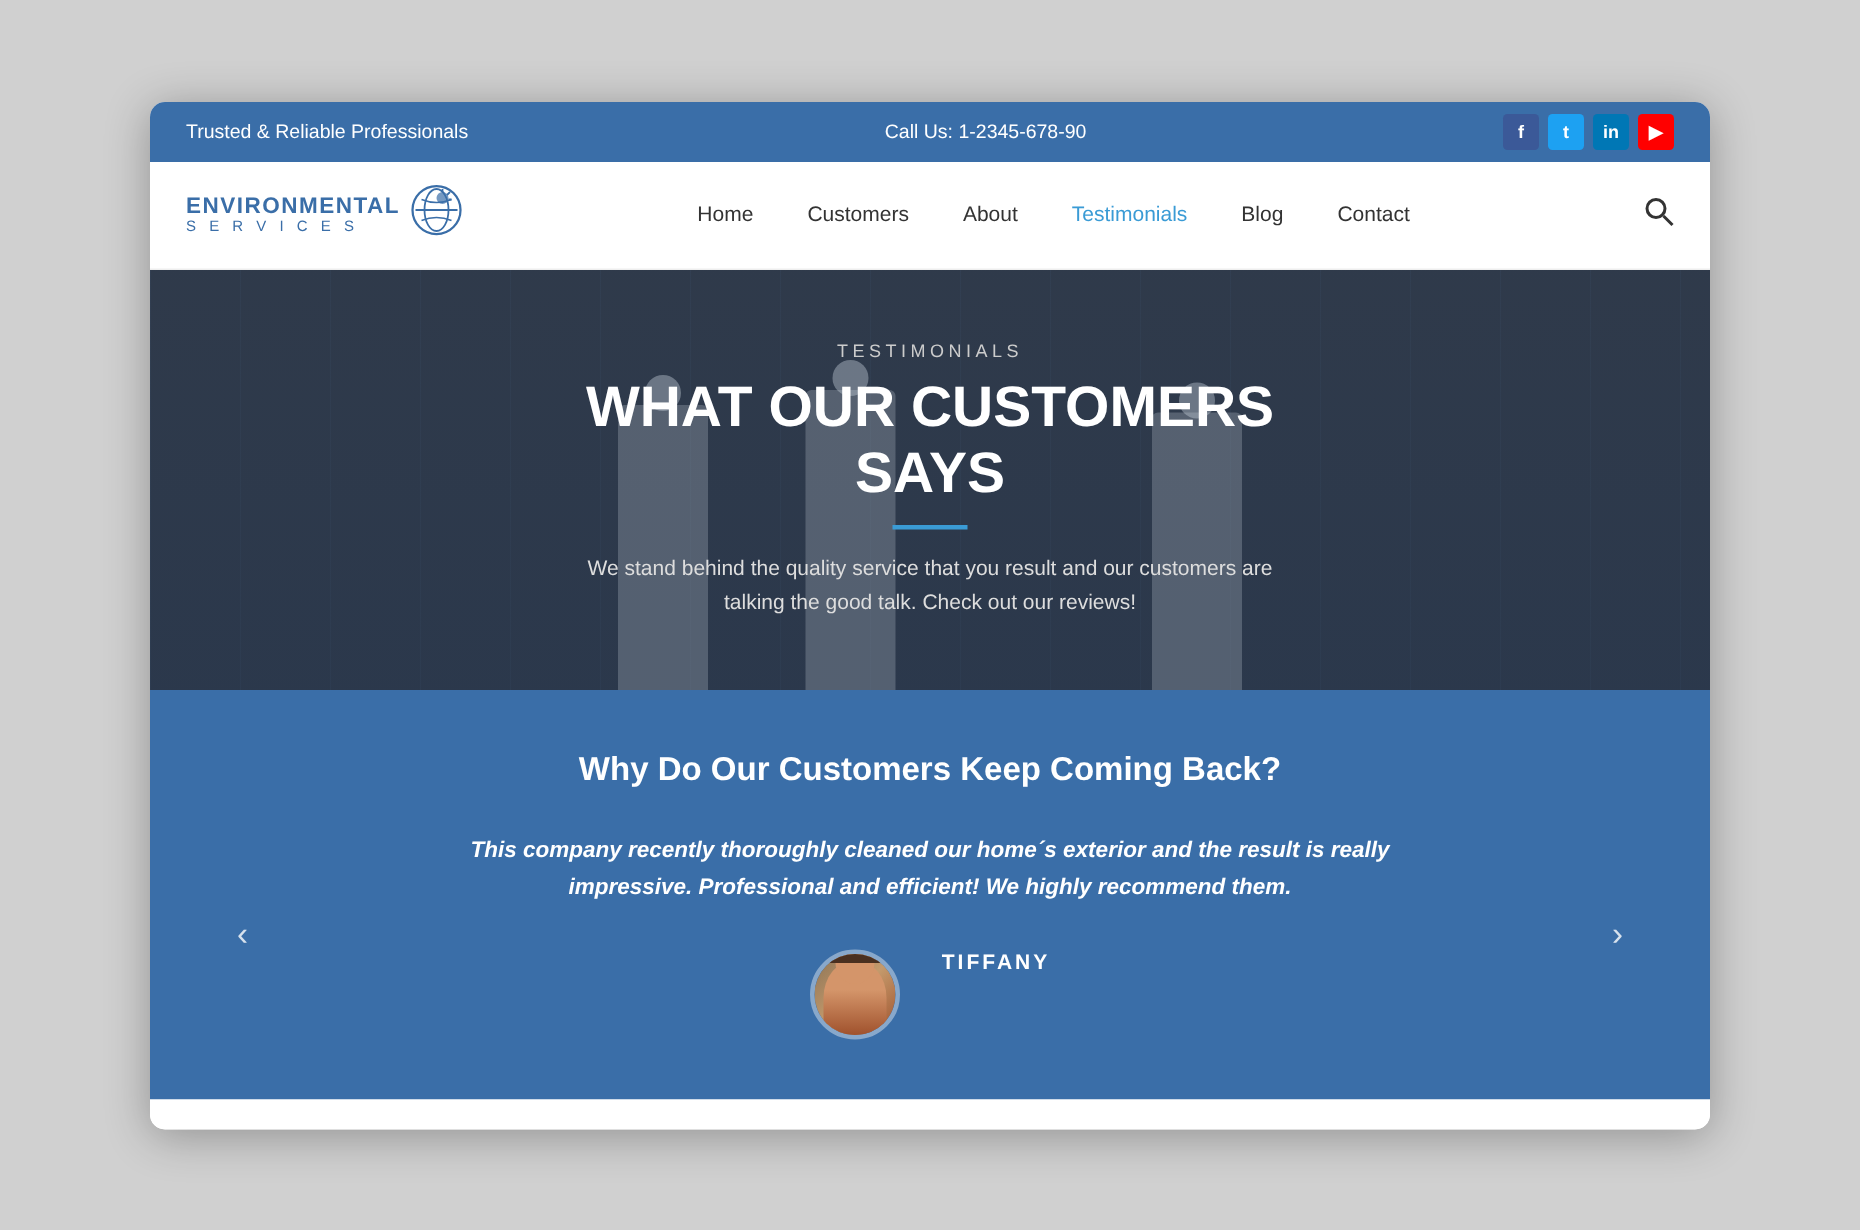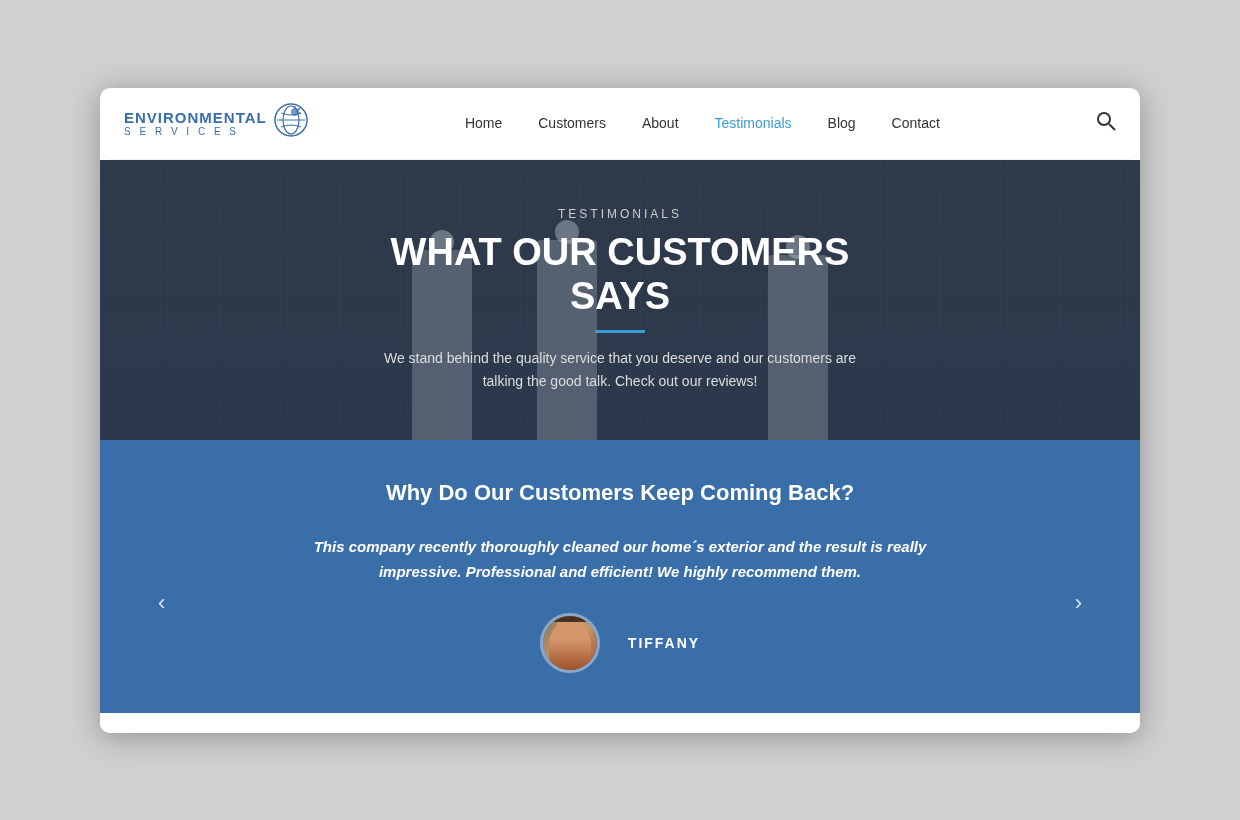--- a/index.html
+++ b/index.html
@@ -55,21 +55,20 @@
     .social-icon.yt { background: #ff0000; }
 
     
     .nav-bar {
       background: #fff;
       display: flex;
       align-items: center;
       justify-content: space-between;
       padding: 14px 24px;
       border-bottom: 1px solid #eee;
-      border-radius: 15px;
     }
     .logo {
       display: flex;
       align-items: center;
       gap: 6px;
     }
     .logo-text {
       display: flex;
       flex-direction: column;
     }
@@ -219,21 +218,21 @@
       font-size: 15px;
       font-style: italic;
       font-weight: bold;
       color: #fff;
       max-width: 640px;
       margin: 0 auto 28px;
       line-height: 1.7;
     }
     .testimonial-author {
       display: flex;
-      align-items: center;
+      align-items: flex-start;
       justify-content: center;
       gap: 28px;
     }
     .author-avatar {
       width: 60px;
       height: 60px;
       border-radius: 50%;
       overflow: hidden;
       border: 3px solid rgba(255,255,255,0.4);
     }
@@ -299,20 +298,30 @@
     .footer-strip {
       background: #fff;
       height: 20px;
     }
   </style>
 </head>
 <body>
 
 <div class="browser-window">
 
+  <div class="top-bar">
+    <span class="top-bar-left">Trusted &amp; Reliable Professionals</span>
+    <span class="top-bar-center">Call Us: 1-2345-678-90</span>
+    <div class="social-icons">
+      <div class="social-icon fb">f</div>
+      <div class="social-icon tw">t</div>
+      <div class="social-icon li">in</div>
+      <div class="social-icon yt">▶</div>
+    </div>
+  </div>
 
   <div class="nav-bar">
     <div class="logo">
       <div class="logo-text">
         <span class="logo-top">ENVIRONMENTAL</span>
         <span class="logo-bottom">S E R V I C E S</span>
       </div>
       <div class="logo-icon">
         <svg width="36" height="36" viewBox="0 0 36 36">
           <circle cx="18" cy="18" r="16" fill="none" stroke="#3a6ea8" stroke-width="1.5"></circle>
@@ -353,21 +362,21 @@
       <div class="worker"></div>
       <div class="worker"></div>
     </div>
     <div class="hero-content">
       <div class="hero-subtitle">TESTIMONIALS</div>
       <div class="hero-title">
         <span>WHAT OUR CUSTOMERS</span><br>
         <span>SAYS</span>
       </div>
       <div class="hero-divider"></div>
-      <div class="hero-description">We stand behind the quality service that you deserve and our customers are talking the good talk. Check out our reviews!</div>
+      <div class="hero-description">We stand behind the quality service that you result and our customers are talking the good talk. Check out our reviews!</div>
     </div>
   </div>
 
   <div class="testimonials-section">
     <h2 class="testimonials-title">Why Do Our Customers Keep Coming Back?</h2>
     <div class="testimonial-slider">
       <button class="slider-arrow left">‹</button>
       <p class="testimonial-quote">This company recently thoroughly cleaned our home´s exterior and the result is really impressive. Professional and efficient! We highly recommend them.</p>
       <div class="testimonial-author">
         <div class="author-avatar">

